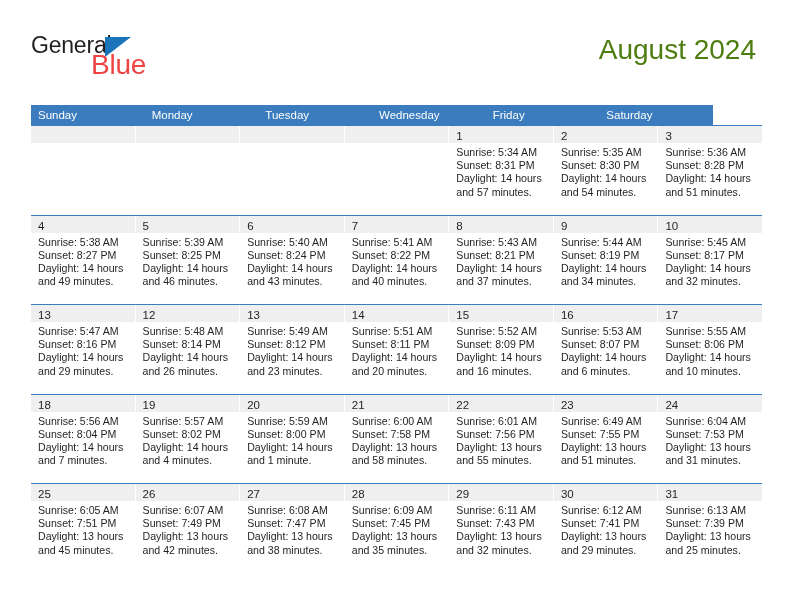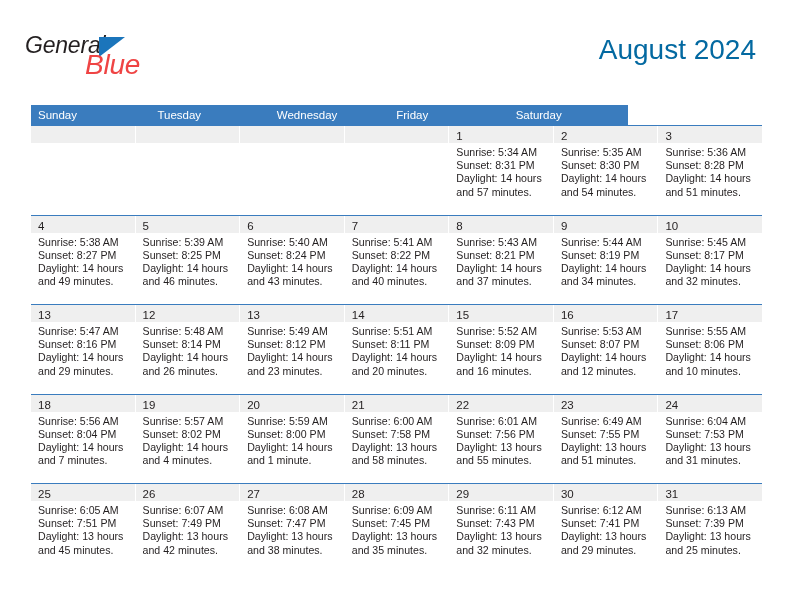--- a/index.html
+++ b/index.html
@@ -24,25 +24,24 @@
   
   .header {
     position: absolute;
     left: 0;
     top: 0;
     width: 792px;
     height: 104px;
   }
   .logo {
     position: absolute;
-    left: 25px;
+    left: 31px;
     top: 33px;
     width: 150px;
     height: 50px;
-    font-style: italic;
   }
   .logo-general {
     position: absolute;
     left: 0;
     top: 0;
     font-size: 23px;
     letter-spacing: -0.2px;
     color: #231f20;
     font-family: "Liberation Sans", sans-serif;
     line-height: 24px;
@@ -63,21 +62,21 @@
     font-size: 28px;
     color: #ef4444;
     line-height: 24px;
     letter-spacing: -0.2px;
   }
   .title {
     position: absolute;
     right: 36px;
     top: 34px;
     font-size: 28px;
-    color: #0369a1;
+    color: #4d7c0f;
     text-align: right;
     white-space: nowrap;
   }
   .subtitle {
     position: absolute;
     right: 36px;
     top: 78px;
     font-size: 14.5px;
     color: #231f20;
     text-align: right;
@@ -86,21 +85,21 @@
 
   
   .calendar {
     position: absolute;
     left: 31px;
     top: 105px;
     width: 731px;
   }
   .dow-row {
     display: flex;
-    width: 597px;
+    width: 682px;
     background: #3a7cbe;
     height: 20px;
     justify-content: space-between;
   }
   .dow {
     flex: 1 1 0;
     color: #ffffff;
     font-size: 11.5px;
     line-height: 20px;
     padding-left: 7px;
@@ -156,20 +155,21 @@
       <span class="logo-general">General</span>
       <span class="logo-tri"></span>
       <span class="logo-blue">Blue</span>
     </div>
     <div class="title">August 2024</div>
   </div>
 
   <div class="calendar">
     <div class="dow-row">
       <div class="dow">Sunday</div>
+      <div class="dow">Monday</div>
       <div class="dow">Tuesday</div>
       <div class="dow">Wednesday</div>
       <div class="dow">Friday</div>
       <div class="dow">Saturday</div>
     </div>
     <div id="weeks-container">
         <div class="week">
           <div class="cell empty">
             <div class="daynum-band"><span class="daynum"></span></div>
           </div>
@@ -320,21 +320,21 @@
               <div>Daylight: 14 hours</div>
               <div>and 16 minutes.</div>
             </div>
           </div>
           <div class="cell">
             <div class="daynum-band"><span class="daynum">16</span></div>
             <div class="details">
               <div>Sunrise: 5:53 AM</div>
               <div>Sunset: 8:07 PM</div>
               <div>Daylight: 14 hours</div>
-              <div>and 12 minutes.</div>
+              <div>and 6 minutes.</div>
             </div>
           </div>
           <div class="cell">
             <div class="daynum-band"><span class="daynum">17</span></div>
             <div class="details">
               <div>Sunrise: 5:55 AM</div>
               <div>Sunset: 8:06 PM</div>
               <div>Daylight: 14 hours</div>
               <div>and 10 minutes.</div>
             </div>

